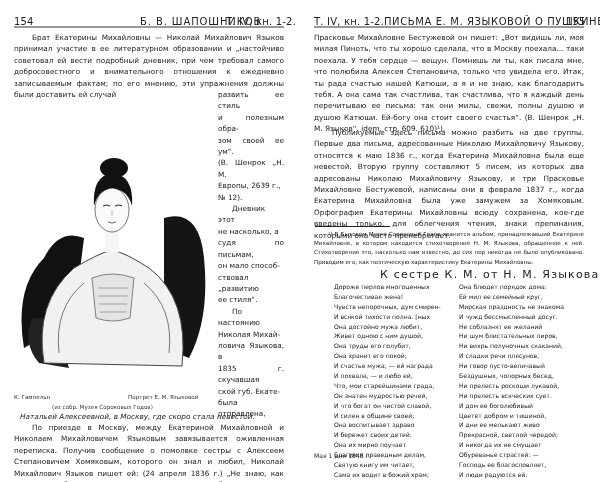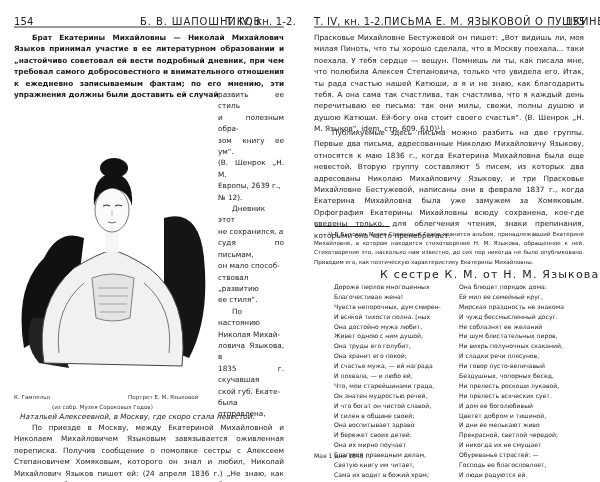--- a/index.html
+++ b/index.html
@@ -21,31 +21,31 @@
 </style>
 </head>
 <body>
 
 <div id="left" class="page">
   <span class="runhead" style="left:14px;">154</span>
   <span class="runhead" style="left:100px;letter-spacing:0.9px;padding-left:40px;">Б. В. ШАПОШНИКОВ</span>
   <span class="runhead" style="left:226px;">Т. IV, кн. 1-2.</span>
   <div class="rule" style="left:14px;width:270px;"></div>
 
-  <div class="txt ind" style="left:14px;top:32px;width:270px;font-weight:bold;">Брат Екатерины Михайловны — Николай Михайлович Языков принимал участие в ее литературном образовании и „настойчиво советовал ей вести подробный дневник, при чем требовал самого добросовестного и внимательного отношения к ежедневно записываемым фактам; по его мнению, эти упражнения должны были доставить ей случай</div>
+  <div class="txt ind" style="left:14px;top:32px;width:270px;">Брат Екатерины Михайловны — Николай Михайлович Языков принимал участие в ее литературном образовании и „настойчиво советовал ей вести подробный дневник, при чем требовал самого добросовестного и внимательного отношения к ежедневно записываемым фактам; по его мнению, эти упражнения должны были доставить ей случай</div>
 
   <div class="txt" id="sidecol" style="left:218px;top:89px;width:66px;text-align:justify;">
       <div>развить ее стиль</div>
       <div>и полезным обра-</div>
-      <div>зом книгу ее ум“.</div>
+      <div>зом своей ее ум“.</div>
       <div>(В. Шенрок „Н. М.</div>
       <div>Европы, 2639 г.,</div>
       <div>№ 12).</div>
       <div style="text-indent: 14px;">Дневник этот</div>
-      <div>не сохранился, а</div>
+      <div>не насколько, а</div>
       <div>судя по письмам,</div>
       <div>он мало способ-</div>
       <div>ствовал „развитию</div>
       <div>ее стиля“.</div>
       <div style="text-indent: 14px;">По настоянию</div>
       <div>Николая Михай-</div>
       <div>ловича Языкова, в</div>
       <div>1835 г. скучавшая</div>
       <div>ской губ. Екате-</div>
       <div>была отправлена,</div>

